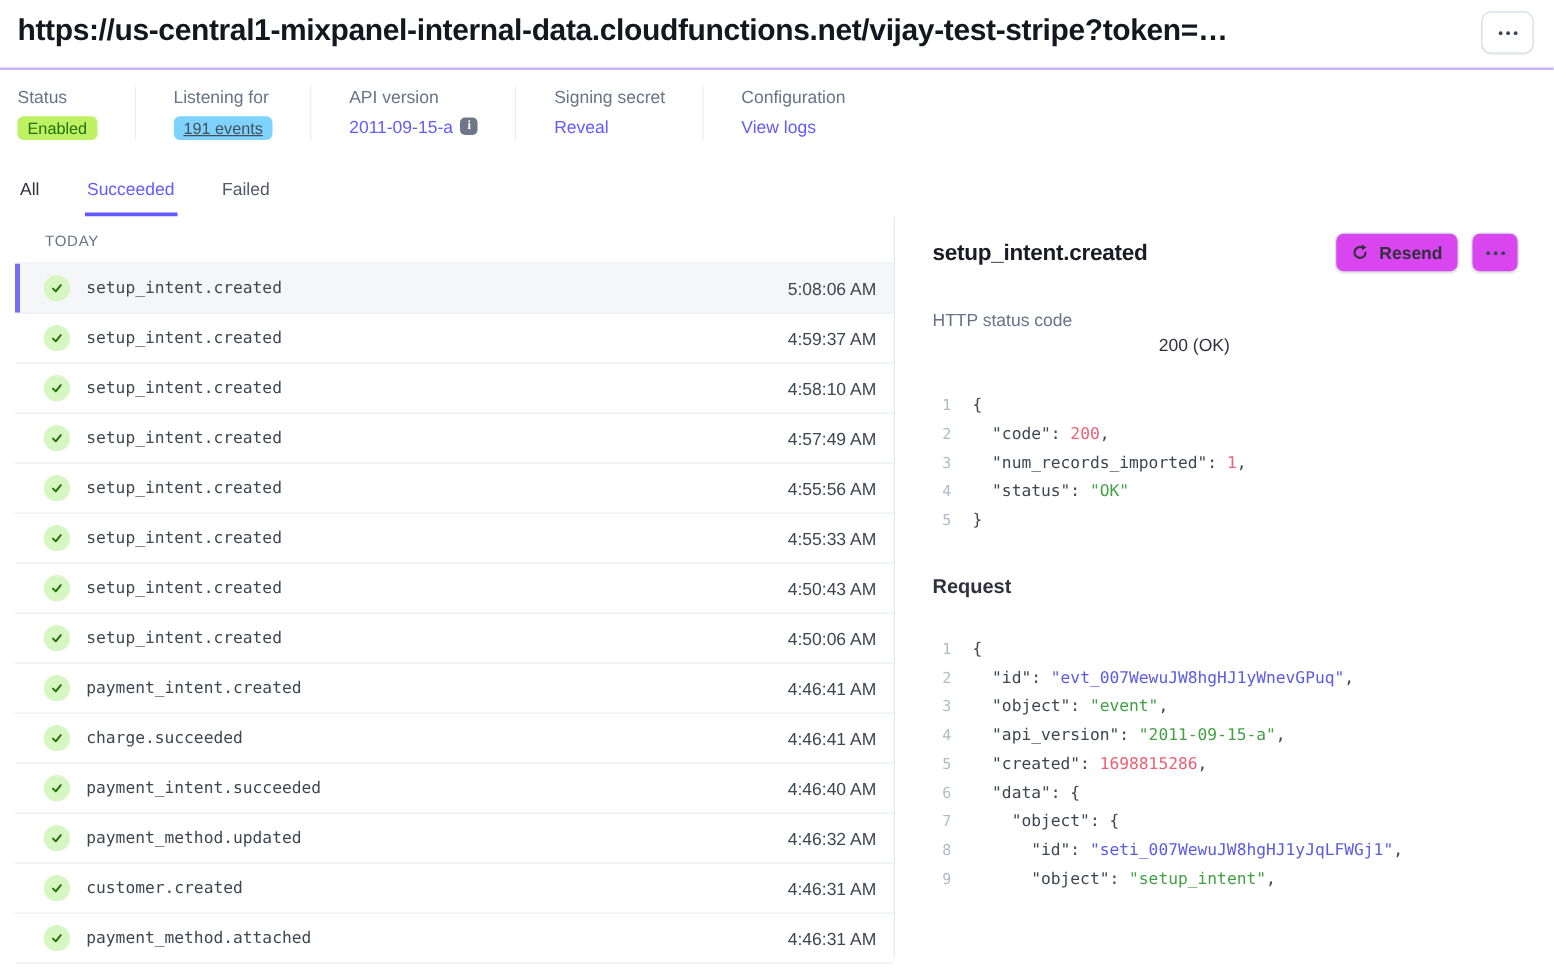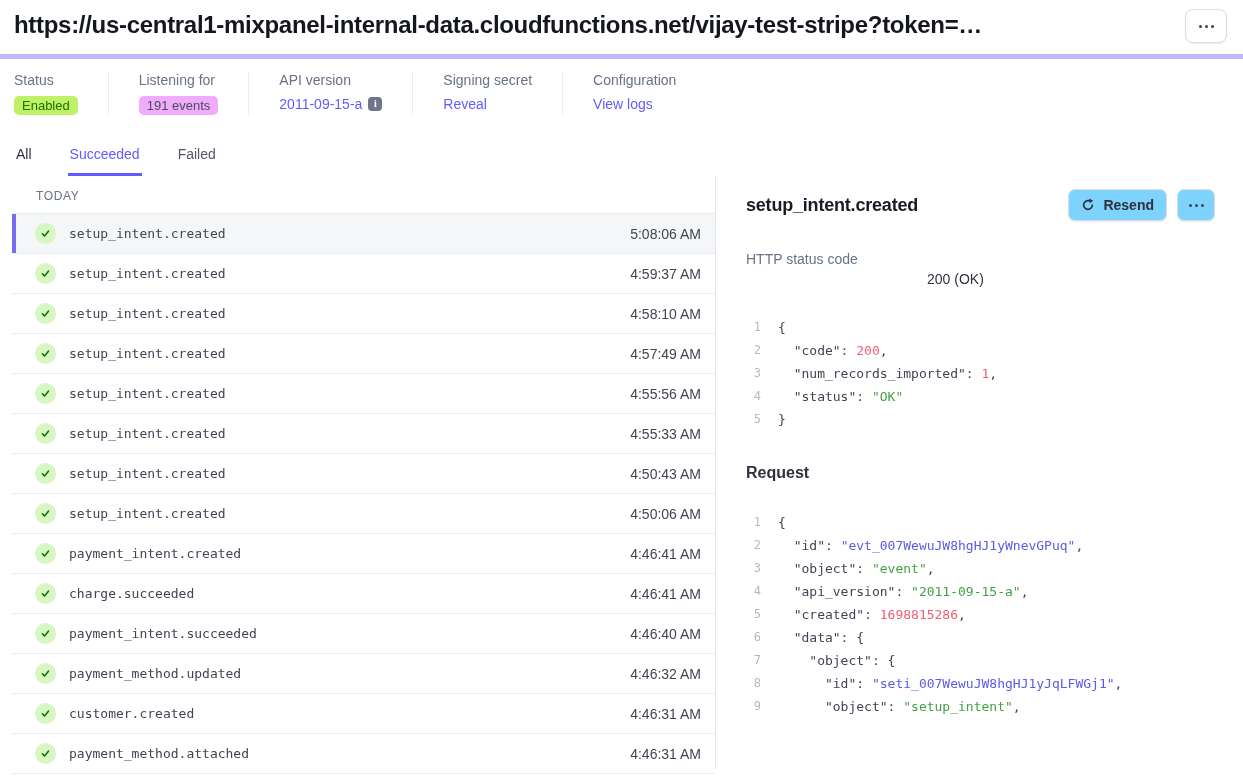--- a/index.html
+++ b/index.html
@@ -1,38 +1,38 @@
 <!DOCTYPE html>
 <html><head>
 <meta charset="utf-8">
 <style>
   * { margin:0; padding:0; box-sizing:border-box; }
   html,body { width:1243px; height:778px; overflow:hidden; background:#fff;
     font-family:"Liberation Sans", sans-serif; color:#414552; }
 
   
   .topbar { display:flex; align-items:flex-start; justify-content:space-between;
-    padding:9px 16px 11px 14px; border-bottom:5px solid #c4b5fd; }
+    padding:9px 16px 11px 14px; border-bottom:2px solid #c4b5fd; }
   .page-title { font-size:24px; font-weight:700; color:#15171f; letter-spacing:-0.3px;
     white-space:nowrap; overflow:hidden; padding-top:2px; }
   .icon-btn { display:flex; align-items:center; justify-content:center;
     width:42px; height:34px; background:#fff; border:1px solid #d8dee4; border-radius:8px;
     box-shadow:0 1px 1px rgba(0,0,0,.07); cursor:pointer; }
   .dots { position:relative; width:3px; height:3px; border-radius:50%; background:#3c4257;
     box-shadow:-6px 0 0 #3c4257, 6px 0 0 #3c4257; }
 
   
   .summary { display:flex; padding:13px 0 15px 14px; }
   .summary-item { padding:0 30px; border-left:1px solid #ebeef1; }
   .summary-item:first-child { border-left:none; padding-left:0; }
   .summary-label { font-size:14px; color:#687385; }
   .summary-value { margin-top:8px; font-size:14px; display:flex; align-items:center; }
   .badge { display:inline-block; padding:2px 8px; border-radius:5px; font-size:13px; font-weight:500; }
   .badge-green { background:#bef264; color:#217005; }
-  .badge-gray { background:#f0abfc; color:#474e5a; }
+  .badge-gray { background:#7dd3fc; color:#474e5a;text-decoration:underline; }
   .plink { color:#635bff; font-weight:500; cursor:pointer; }
   .info-icon { display:inline-block; width:14px; height:14px; margin-left:6px; border-radius:4px;
     background:#6e7688; color:#fff; font-size:10px; font-weight:700; line-height:14px;
     text-align:center; font-family:"Liberation Serif", serif; }
 
   
   .tabs { display:flex; gap:34px; padding-left:14px; margin-top:12px; }
   .tab { background:none; border:none; font-family:inherit; font-size:14px; color:#545969;
     padding:4px 2px 11px; cursor:pointer; border-bottom:3px solid transparent; }
   .tab.active { color:#635bff; font-weight:500; border-bottom:3px solid #635bff; }
@@ -53,21 +53,21 @@
   .event-name { font-family:"DejaVu Sans Mono", monospace; font-size:13px; color:#414552;
     margin-left:13px; }
   .event-time { margin-left:auto; font-size:14px; color:#414552; }
 
   
   .detail-pane { flex:1; padding:13px 28px 0 30px; overflow:hidden; }
   .detail-header { display:flex; align-items:center; justify-content:space-between; }
   .detail-title { font-size:18px; font-weight:700; color:#1a1b25; letter-spacing:-0.2px; }
   .detail-actions { display:flex; gap:10px; }
   .btn { display:inline-flex; align-items:center; gap:8px; height:32px; padding:0 12px;
-    background:#7dd3fc; border:1px solid #d8dee4; border-radius:7px; font-family:inherit;
+    background:#d946ef; border:1px solid #d8dee4; border-radius:7px; font-family:inherit;
     font-size:14px; font-weight:600; color:#30313d; box-shadow:0 1px 1px rgba(0,0,0,.08);
     cursor:pointer; }
   .btn.icon-only { width:38px; padding:0; justify-content:center; }
   .section-heading { font-size:16px; font-weight:700; color:#30313d; margin-top:33px; }
   .kv-row { display:flex; margin-top:30px; font-size:14px; }
   .kv-label { width:181px; flex:none; color:#687385; }
   .kv-value { color:#30313d;margin-top:20px; }
 
   .code { margin-top:29px; font-family:"DejaVu Sans Mono", monospace; font-size:13px;
     line-height:23px; }

